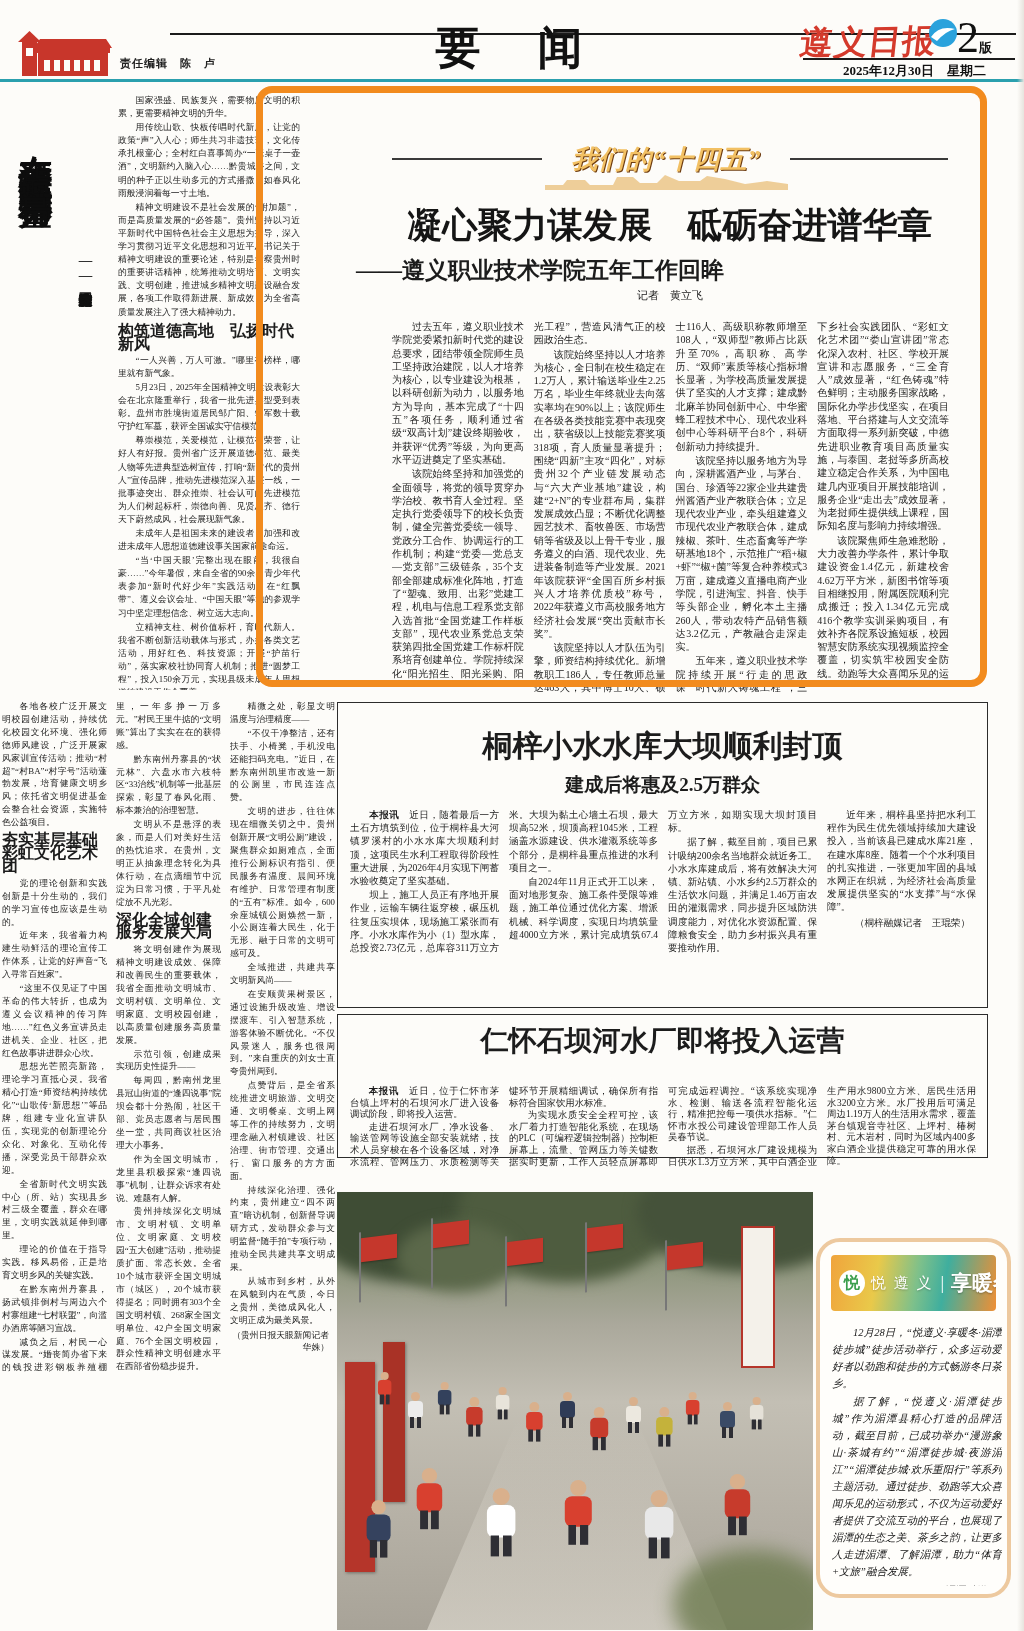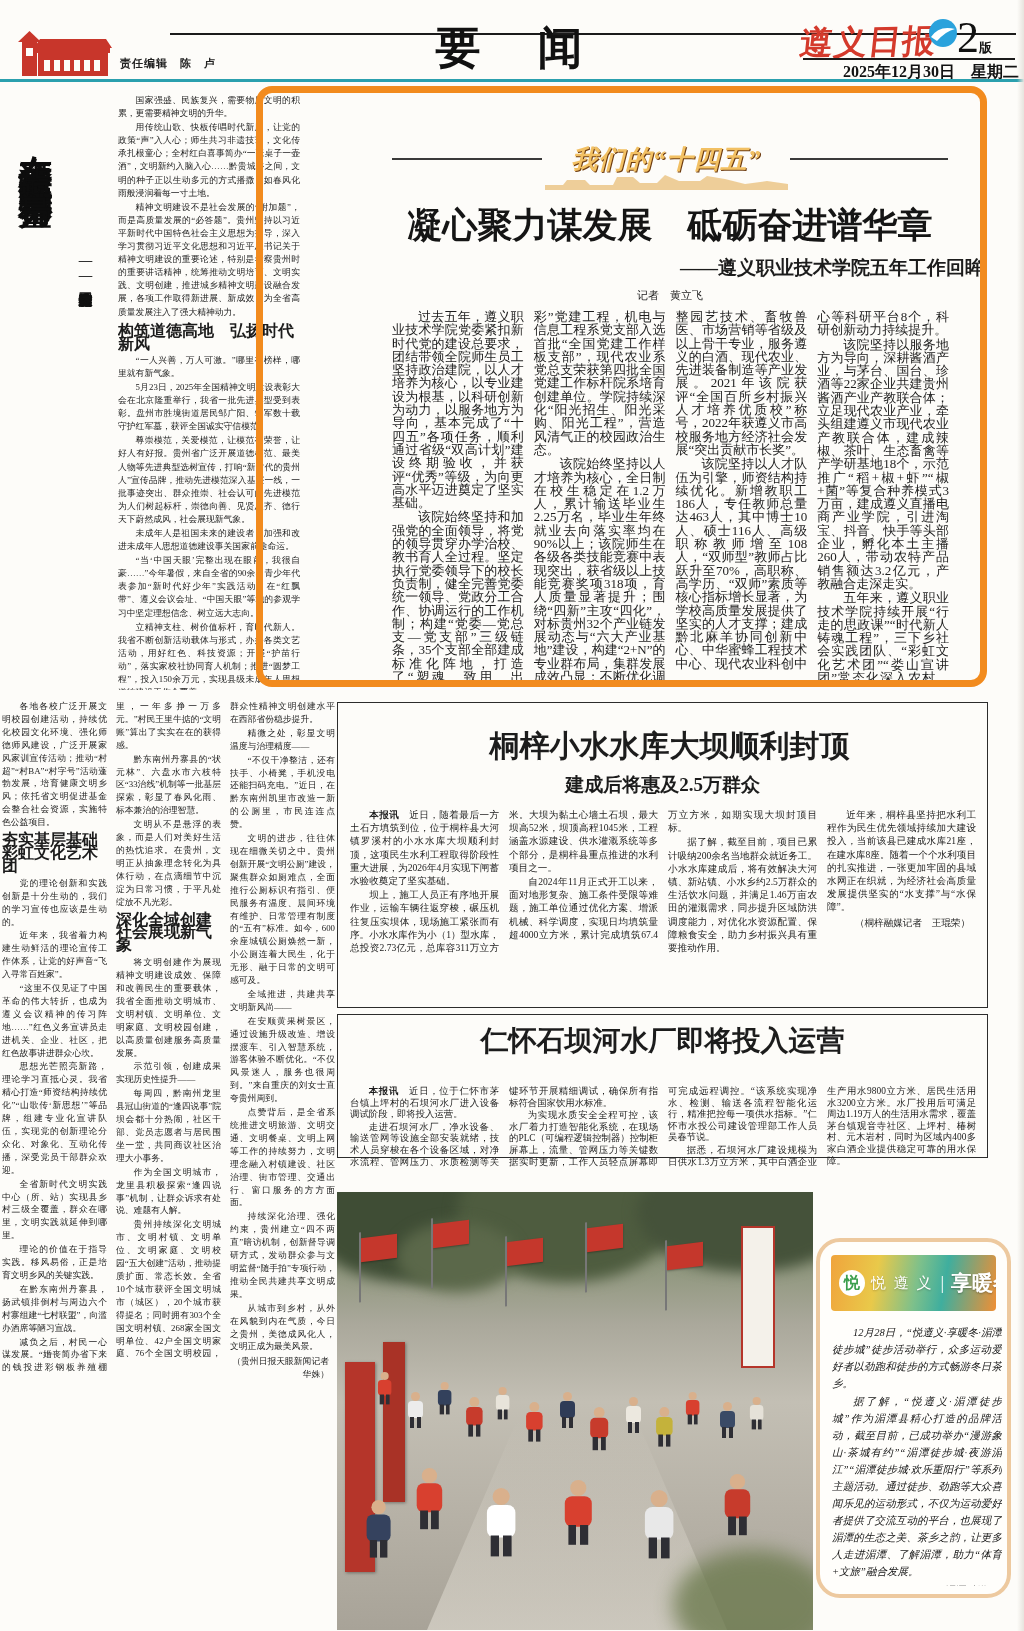--- a/index.html
+++ b/index.html
@@ -19,21 +19,21 @@
   #building-logo { left:16px; top:24px; }
   #editor-line { left:120px; top:56px; font-size:11px; font-weight:bold; letter-spacing:1px; color:#222; }
   #section-title { left:372px; top:18px; width:280px; text-align:center;
     font-size:45px; font-weight:900; letter-spacing:6px; color:#111; }
   #masthead { left:800px; top:20px; width:150px; font-size:33px; font-weight:900;
     color:#D43A2C; transform:skewX(-7deg) rotate(-1deg); letter-spacing:1px; }
   #masthead-logo { left:928px; top:18px; }
   #edition { left:957px; top:12px; font-size:44px; font-weight:400; color:#111; font-family:"Liberation Serif",serif; }
   #edition .small { font-size:13px; font-weight:bold; }
   #masthead-rule { left:803px; top:58px; width:212px; height:2px; background:#1b1b1b; }
-  #date-line { left:843px; top:62px; font-size:16px; font-weight:bold; color:#111; }
+  #date-line { left:843px; top:62px; font-size:13px; font-weight:bold; color:#111; }
   #teal-rule { left:0; top:79px; width:1024px; height:3px; background:#2BA0AE; }
   #page-edge { right:0; top:0; width:7px; height:1631px; background:linear-gradient(to left,#e7e4de,rgba(255,255,255,0)); }
 
   
   #left-title { left:12px; top:128px; height:566px; writing-mode:vertical-rl; text-orientation:upright;
     font-size:34px; font-weight:900; letter-spacing:3px; color:#0d0d0d; }
   #left-subtitle { left:76px; top:252px; height:250px; writing-mode:vertical-rl; text-orientation:upright;
     font-size:13.5px; font-weight:bold; color:#111; }
   #left-col-top { left:118px; top:94px; width:182px; height:596px; overflow:hidden;
     font-size:8.8px; line-height:13.1px; }
@@ -51,30 +51,30 @@
                linear-gradient(180deg,#C03527,#A62B20);
     display:flex; align-items:center; justify-content:center; overflow:hidden; }
   #plan-banner .txt { color:#F2C063; font-size:26px; font-weight:900; font-style:italic;
     text-shadow:1px 1px 0 #6e3c10; letter-spacing:1px; z-index:2; }
   #plan-banner svg { position:absolute; bottom:0; right:0; opacity:.5; }
   .banner-side-rule { top:158px; height:2px; background:#3a3a3a; }
   #banner-rule-l { left:392px; width:150px; }
   #banner-rule-r { left:790px; width:158px; }
   #main-headline { left:356px; top:202px; width:628px; text-align:center;
     font-size:35px; font-weight:900; color:#151515; }
-  #main-subhead { left:356px; top:255px; width:628px; text-align:right;
-    font-size:19px; font-weight:800; }
+  #main-subhead { left:356px; top:255px; width:628px; text-align:left;
+    font-size:23px; font-weight:800; }
   #main-byline { left:356px; top:288px; width:628px; text-align:center; font-size:11px; }
-  #main-body { left:392px; top:310px; width:557px; height:377px; overflow:hidden;
-    column-count:4; column-gap:10px; font-size:13px; line-height:13.3px; }
+  #main-body { left:392px; top:320px; width:557px; height:377px; overflow:hidden;
+    column-count:4; column-gap:10px; font-size:10px; line-height:13.3px; }
 
   
   .story-box { border:1.3px solid #2c2c2c; background:#fdfcf9; }
   #tongzi-box { left:337px; top:702px; width:651px; height:306px; }
-  #tongzi-headline { left:337px; top:726px; width:651px; text-align:center; font-size:30px; font-weight:900;margin-left:7px; }
+  #tongzi-headline { left:337px; top:726px; width:651px; text-align:center; font-size:30px; font-weight:900; }
   #tongzi-deck { left:337px; top:772px; width:651px; text-align:center; font-size:19px; font-weight:800; }
   #tongzi-body { left:350px; top:808px; width:626px; height:190px; overflow:hidden;
     column-count:4; column-gap:10px; font-size:9.6px; line-height:13.2px; }
   #renhuai-box { left:337px; top:1014px; width:651px; height:144px; }
   #renhuai-headline { left:337px; top:1022px; width:651px; text-align:center; font-size:28px; font-weight:900; }
   #renhuai-body { left:350px; top:1086px; width:626px; height:92px; overflow:hidden;
     column-count:4; column-gap:10px; font-size:9.4px; line-height:11.6px; }
 
   
   #news-photo { left:337px; top:1192px; width:476px; height:438px; overflow:hidden;
@@ -180,21 +180,21 @@
       <p class="para">近年来，我省着力构建生动鲜活的理论宣传工作体系，让党的好声音“飞入寻常百姓家”。</p>
       <p class="para">“这里不仅见证了中国革命的伟大转折，也成为遵义会议精神的传习阵地……”红色义务宣讲员走进机关、企业、社区，把红色故事讲进群众心坎。</p>
       <p class="para">思想光芒照亮新路，理论学习直抵心灵。我省精心打造“师资结构持续优化”“山歌传‘新思想’”等品牌，组建专业化宣讲队伍，实现党的创新理论分众化、对象化、互动化传播，深受党员干部群众欢迎。</p>
       <p class="para">全省新时代文明实践中心（所、站）实现县乡村三级全覆盖，群众在哪里，文明实践就延伸到哪里。</p>
       <p class="para">理论的价值在于指导实践。移风易俗，正是培育文明乡风的关键实践。</p>
       <p class="para">在黔东南州丹寨县，扬武镇排倒村与周边六个村寨组建“七村联盟”，向滥办酒席等陋习宣战。</p>
       <p class="para">减负之后，村民一心谋发展。“婚丧简办省下来的钱投进彩钢板养殖棚里，一年多挣一万多元。”村民王里牛掂的“文明账”算出了实实在在的获得感。</p>
       <p class="para">黔东南州丹寨县的“状元林”、六盘水市六枝特区“33治线”机制等一批基层探索，彰显了春风化雨、标本兼治的治理智慧。</p>
       <p class="para">文明从不是悬浮的表象，而是人们对美好生活的热忱追求。在贵州，文明正从抽象理念转化为具体行动，在点滴细节中沉淀为日常习惯，于平凡处绽放不凡光彩。</p>
     </div>
-  <h3 class="subhead">深化全域创建　社会展现新气象</h3>
+  <h3 class="subhead">深化全域创建　服务发展大局</h3>
   <div>
       <p class="para">将文明创建作为展现精神文明建设成效、保障和改善民生的重要载体，我省全面推动文明城市、文明村镇、文明单位、文明家庭、文明校园创建，以高质量创建服务高质量发展。</p>
       <p class="para">示范引领，创建成果实现历史性提升——</p>
       <p class="para">每周四，黔南州龙里县冠山街道的“逢四说事”院坝会都十分热闹，社区干部、党员志愿者与居民围坐一堂，共同商议社区治理大小事务。</p>
       <p class="para">作为全国文明城市，龙里县积极探索“逢四说事”机制，让群众诉求有处说、难题有人解。</p>
       <p class="para">贵州持续深化文明城市、文明村镇、文明单位、文明家庭、文明校园“五大创建”活动，推动提质扩面、常态长效。全省10个城市获评全国文明城市（城区），20个城市获得提名；同时拥有303个全国文明村镇、268家全国文明单位、42户全国文明家庭、76个全国文明校园，群众性精神文明创建水平在西部省份稳步提升。</p>
       <p class="para">精微之处，彰显文明温度与治理精度——</p>
       <p class="para">“不仅干净整洁，还有扶手、小椅凳，手机没电还能扫码充电。”近日，在黔东南州凯里市改造一新的公厕里，市民连连点赞。</p>
       <p class="para">文明的进步，往往体现在细微关切之中。贵州创新开展“文明公厕”建设，聚焦群众如厕难点，全面推行公厕标识有指引、便民服务有温度、晨间环境有维护、日常管理有制度的“五有”标准。如今，600余座城镇公厕焕然一新，小公厕连着大民生，化于无形、融于日常的文明可感可及。</p>
       <p class="para">全域推进，共建共享文明新风尚——</p>

